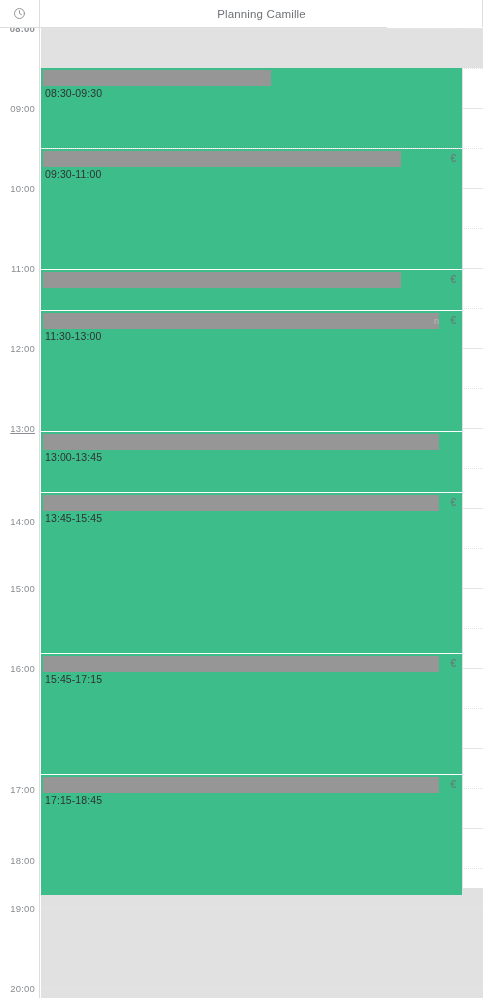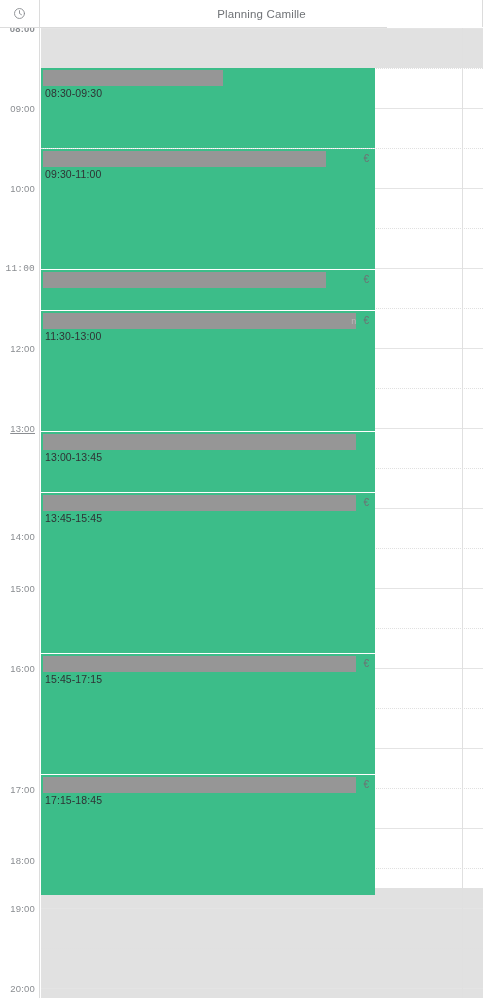--- a/index.html
+++ b/index.html
@@ -64,21 +64,21 @@
     position:absolute;left:462px;top:0;width:1px;height:970px;
     background:#e0e0e0;z-index:4;
   }
 
   
   #events{
     position:absolute;left:41px;top:0;width:421px;height:970px;
     z-index:5;
   }
   .event{
-    position:absolute;left:0;width:334px;
+    position:absolute;left:0;width:421px;
     background:#3cbd89;
     box-sizing:border-box;
     overflow:hidden;
     color:#2f3234;
     cursor:pointer;
   }
   .event-bar{
     position:absolute;left:2px;top:2px;height:16px;
     background:#969696;
     overflow:hidden;
@@ -144,24 +144,24 @@
       <div class="hline half" style="top: 920px;"></div>
       <div class="hline" style="top: 960px;"></div>
     </div>
 
   <div id="col-sep"></div>
 
   <div id="time-gutter">
       <div class="hour-label" style="top: 0px; font-weight: bold;">08:00</div>
       <div class="hour-label" style="top: 80px;">09:00</div>
       <div class="hour-label" style="top: 160px;">10:00</div>
-      <div class="hour-label" style="top: 240px; font-family: Liberation Mono, monospace;">11:00</div>
+      <div class="hour-label" style="top: 240px;">11:00</div>
       <div class="hour-label" style="top: 320px;">12:00</div>
       <div class="hour-label" style="top: 400px; text-decoration: underline;">13:00</div>
-      <div class="hour-label" style="top: 508px;">14:00</div>
+      <div class="hour-label" style="top: 493px;">14:00</div>
       <div class="hour-label" style="top: 560px;">15:00</div>
       <div class="hour-label" style="top: 640px;">16:00</div>
       <div class="hour-label" style="top: 728px; margin-top: 33px;">17:00</div>
       <div class="hour-label" style="top: 832px;">18:00</div>
       <div class="hour-label" style="top: 880px;">19:00</div>
       <div class="hour-label" style="top: 960px;">20:00</div>
     </div>
 
   <div id="events">
       <div class="event" style="top: 40px; height: 80px; background: rgb(60, 189, 137);">

